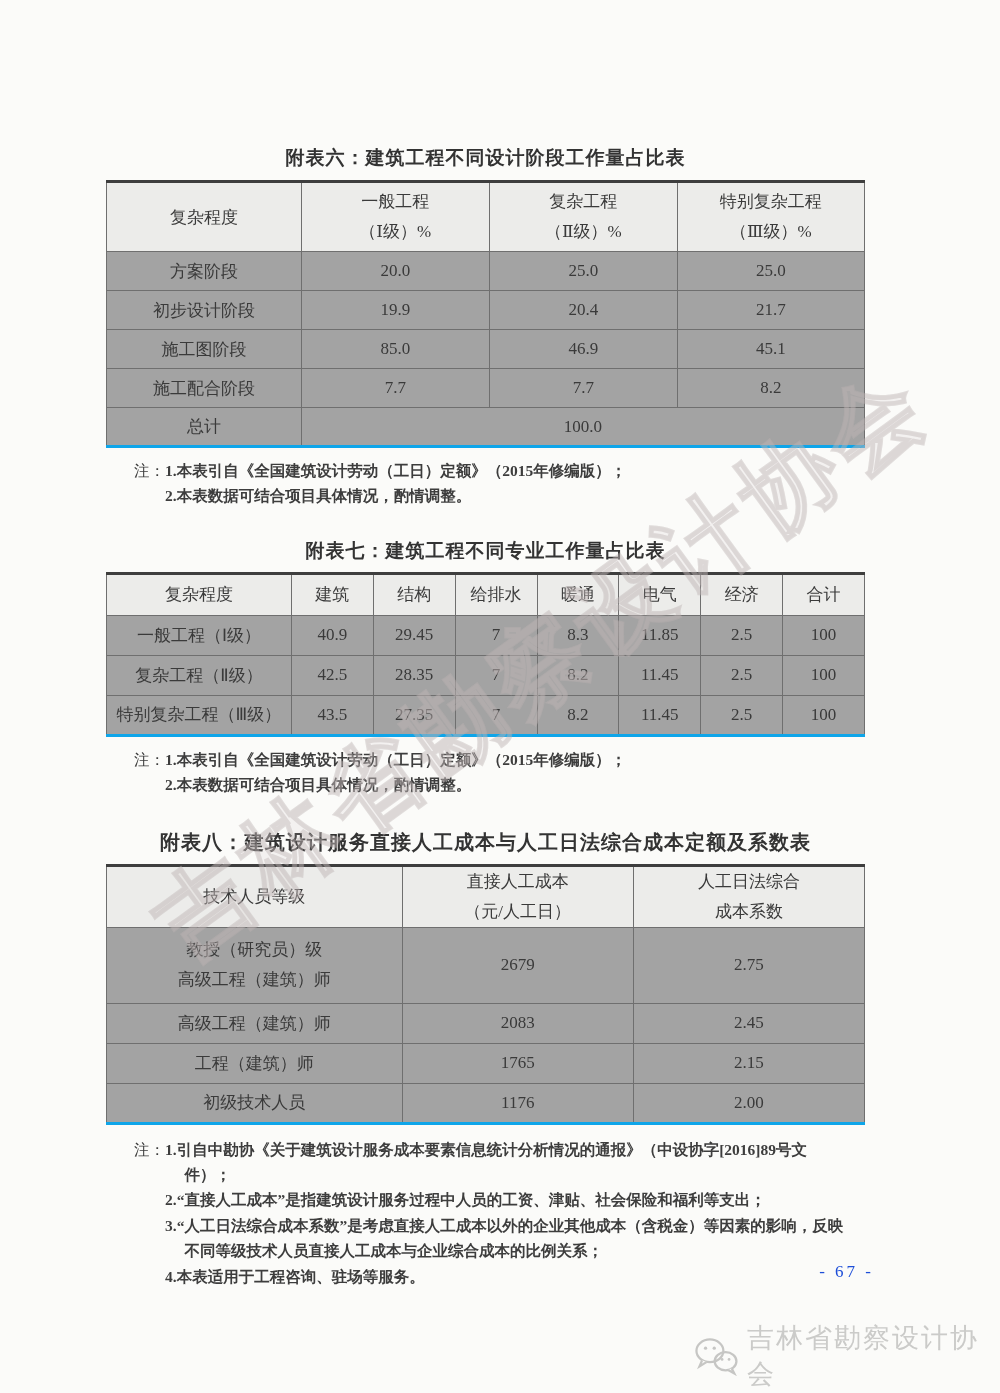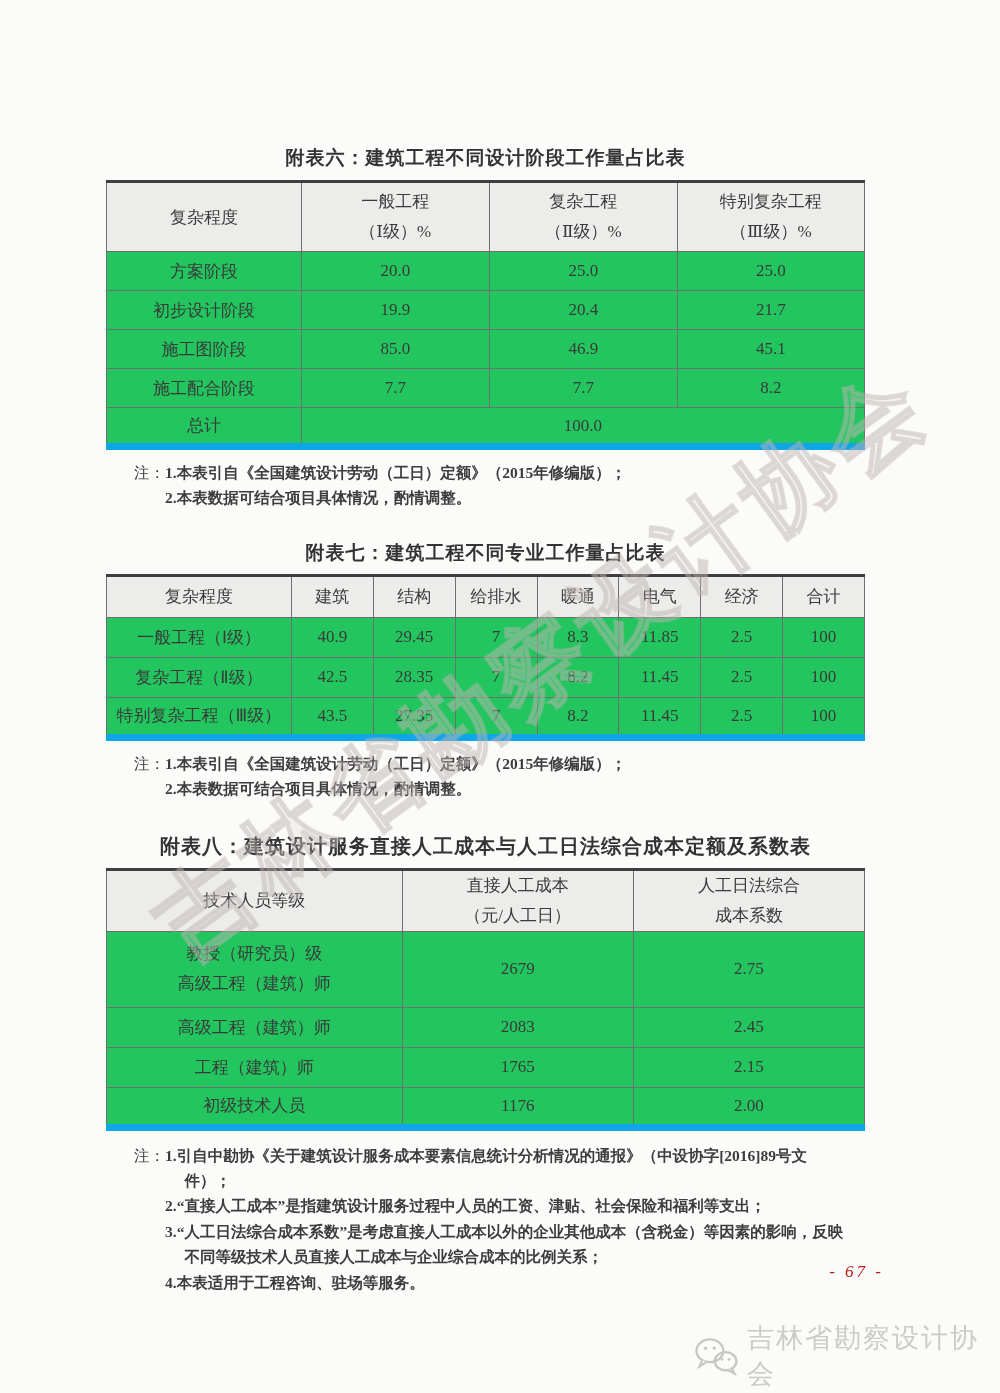--- a/index.html
+++ b/index.html
@@ -11,44 +11,44 @@
   .content{position:absolute;left:106px;top:146px;width:759px;}
   .tbl-title{
     font-family:"Liberation Sans","DejaVu Sans",sans-serif;
     font-weight:700;text-align:center;color:#333;letter-spacing:1px;
   }
   .tt-6,.tt-7{font-size:19px;line-height:24px;margin:0 0 10px 0;}
   .tt-7{margin-top:30px;margin-bottom:9px;}
   .tt-8{font-size:20px;line-height:25px;margin-top:32px;margin-bottom:9px;}
   table.tbl{
     width:100%;border-collapse:collapse;table-layout:fixed;
-    border-top:3px solid #3e3e3e;border-bottom:7px solid #0ea5e9;
-    background:#22c55e;
+    border-top:3px solid #3e3e3e;border-bottom:3px solid #0ea5e9;
+    background:#a3a3a3;
   }
   table.tbl th,table.tbl td{
     border:1px solid #6f6f6f;text-align:center;vertical-align:middle;
     font-weight:normal;font-size:17px;color:#3a3a3a;padding:0 2px;
   }
   table.tbl thead th{background:#ececea;}
   .pre{white-space:pre-line;line-height:1.75;}
   .t6 thead tr{height:70px;}
   .t6 tbody tr{height:39px;}
   .t7 thead tr{height:42px;}
   .t7 tbody tr{height:40px;font-family:Liberation Serif, serif;}
   .t8 thead tr{height:62px;}
   .t8 tbody tr{height:40px;}
   .t8 tbody tr.tall{height:76px;}
   .notes{display:flex;margin-top:10px;padding-left:28px;font-size:15.5px;line-height:1.64;color:#3d3d3d;}
   .notes .np{flex:0 0 auto;white-space:nowrap;}
   .notes .ni-wrap{max-width:688px;}
   .notes .ni{padding-left:1.25em;text-indent:-1.25em;font-weight:bold;}
   .notes8{margin-top:12px;}
   .pageno{
-    position:absolute;top:1262px;right:116px;
-    font-size:17px;letter-spacing:3px;color:#b91c1c;font-style:italic;
+    position:absolute;top:1262px;right:126px;
+    font-size:17px;letter-spacing:3px;color:#1d4ed8;
   }
   .footer{
     position:absolute;top:1320px;left:693px;display:flex;align-items:center;gap:8px;
     color:#c6c6c4;
   }
   .footer .brand{
     font-family:"Liberation Sans","DejaVu Sans",sans-serif;
     font-size:27px;letter-spacing:2px;opacity:.9;
   }
   .watermark{

